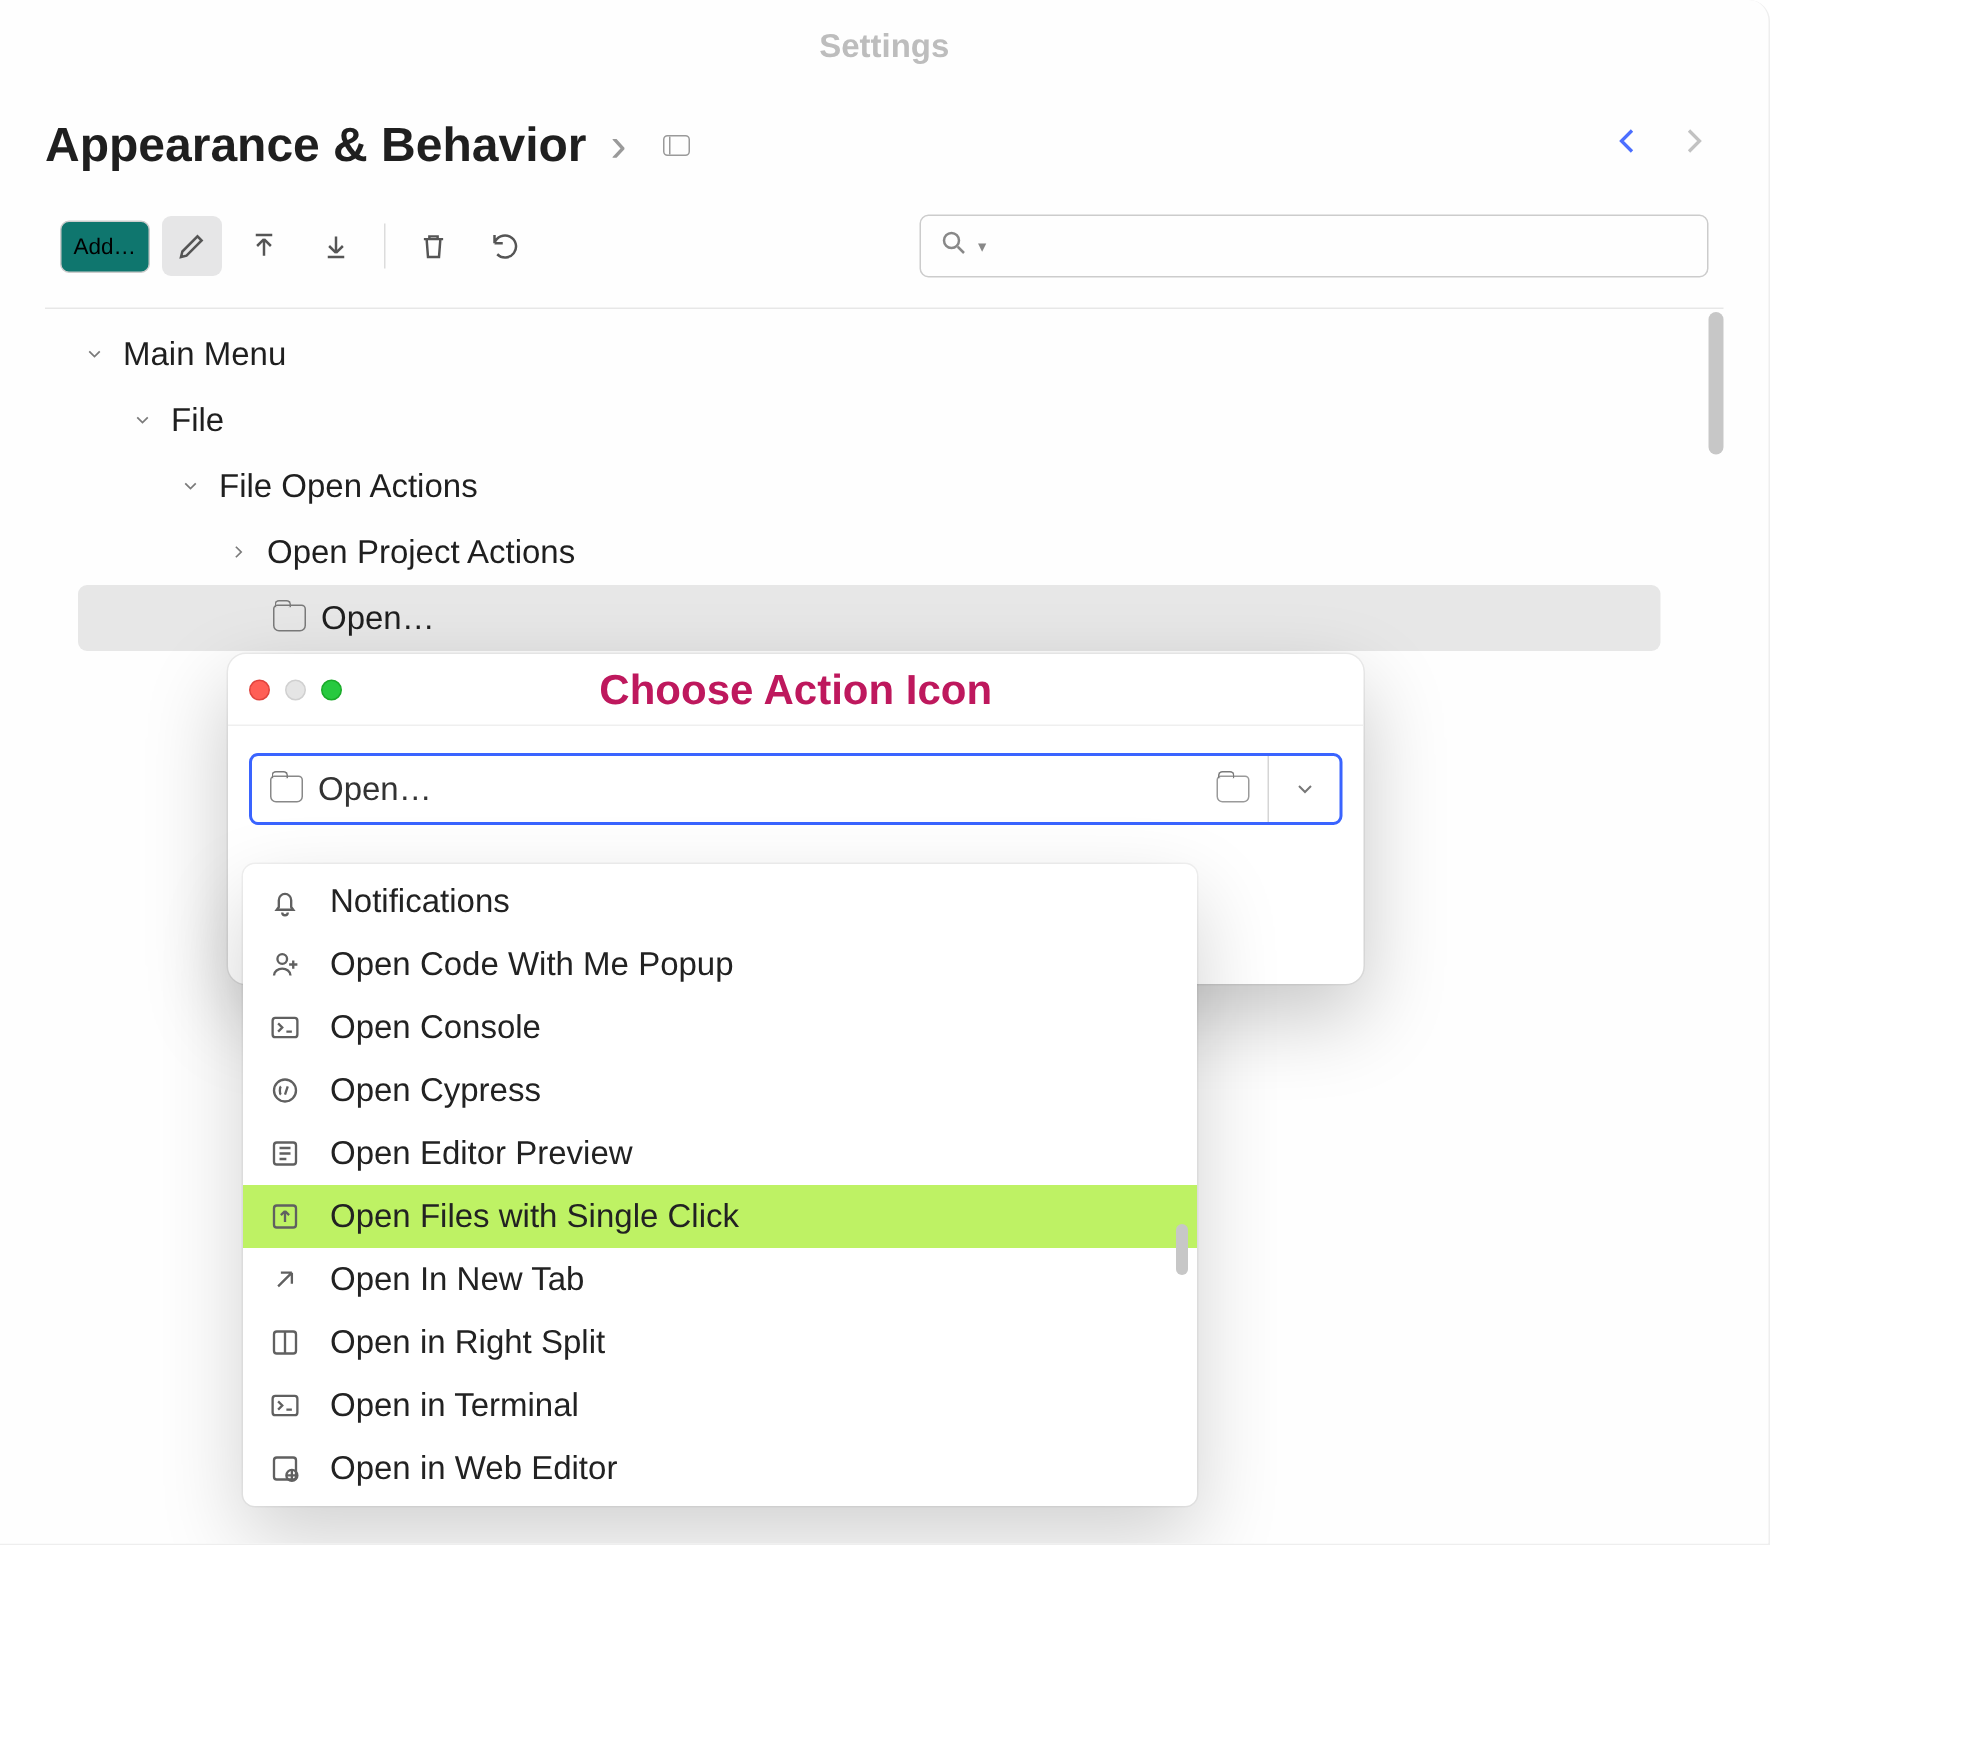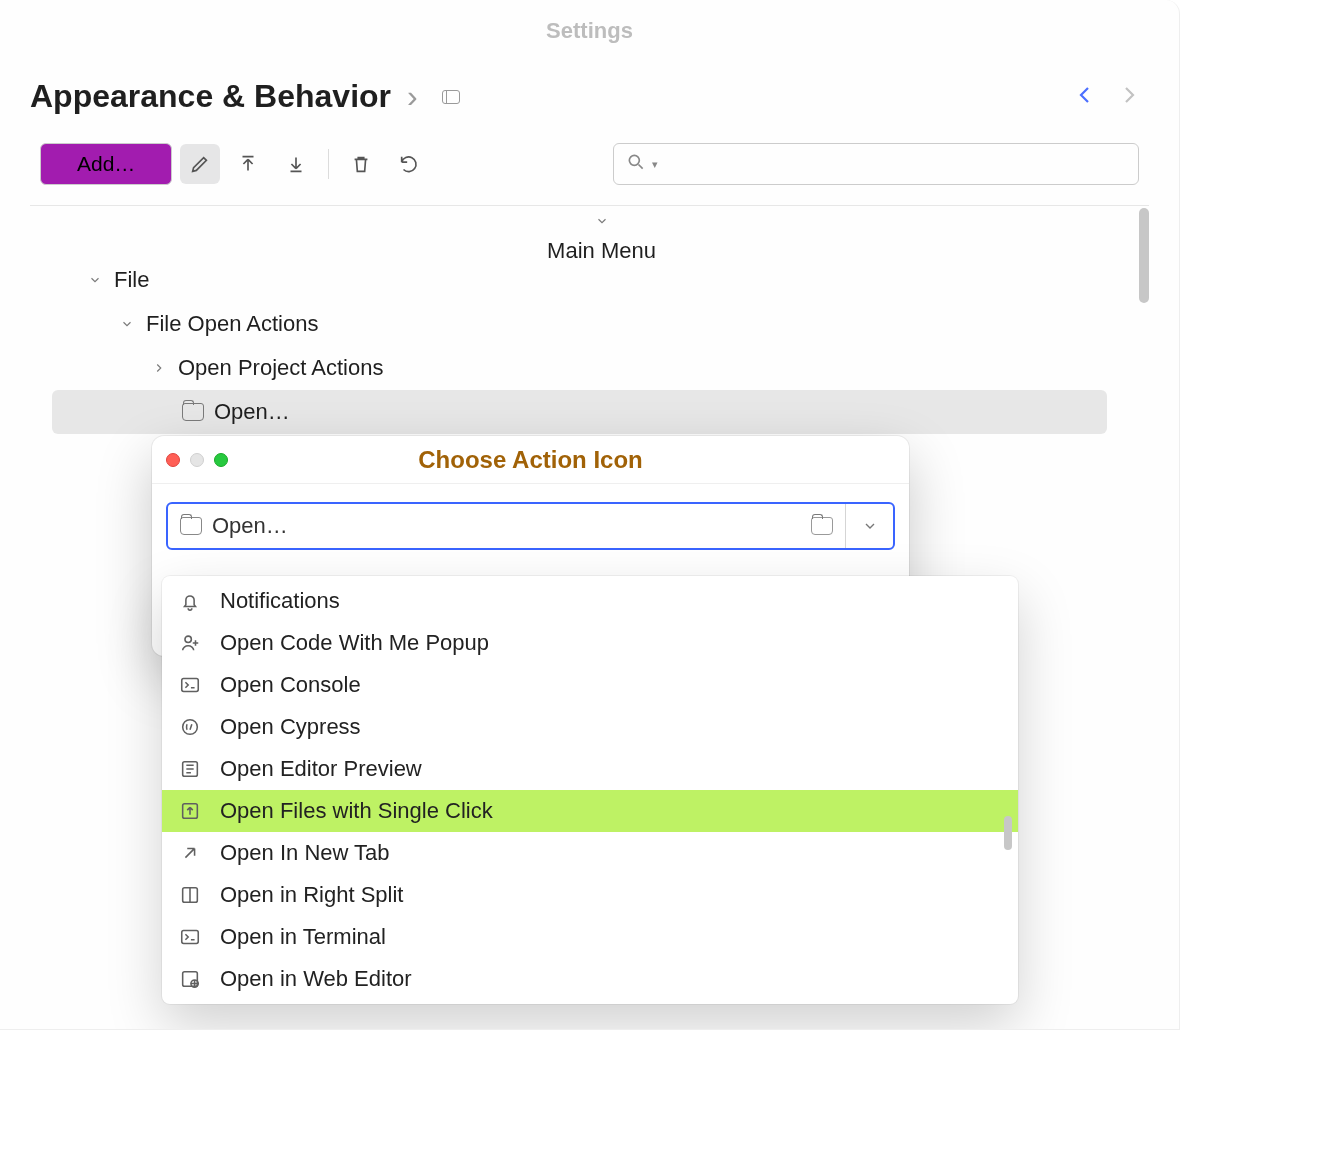--- a/index.html
+++ b/index.html
@@ -8,64 +8,64 @@
     .title { text-align: center; font-size: 22px; font-weight: 700; color: #bdbdbd; padding-top: 18px; }
     .breadcrumb-row { display: flex; align-items: center; justify-content: space-between; padding: 34px 38px 10px 30px; }
     .breadcrumb { font-size: 32px; font-weight: 800; display: flex; align-items: center; gap: 16px; }
     .breadcrumb .sep { color: #9a9a9a; font-weight: 400; }
     .bc-icon { display:inline-flex; width:18px; height:14px; border:1.5px solid #9a9a9a; border-radius:3px; margin-left:8px; position:relative; }
     .bc-icon::before { content:""; position:absolute; left:3px; top:0; bottom:0; width:1.5px; background:#9a9a9a; }
     .nav-arrows { display:flex; gap:20px; color:#b8b8b8; }
     .nav-arrows svg { width:24px; height:24px; }
 
     .toolbar { display:flex; align-items:center; padding: 18px 40px 10px 40px; gap:8px; }
-    .add-btn { font-size:21px; padding:8px 36px; border:1px solid #ccc; border-radius:6px; background:#a21caf; cursor:pointer; }
+    .add-btn { font-size:15px; padding:8px 8px; border:1px solid #ccc; border-radius:6px; background:#0f766e; cursor:pointer; }
     .icon-btn { width:40px; height:40px; border-radius:6px; display:flex; align-items:center; justify-content:center; cursor:pointer; color:#555; background:transparent; }
     .icon-btn.active-bg { background:#e6e6e7; }
     .icon-btn svg { width:22px; height:22px; stroke:#555; fill:none; stroke-width:1.8; }
     .vdiv { width:1px; height:30px; background:#dcdcdc; margin:0 4px; }
     .search { margin-left:auto; width:526px; height:42px; border:1px solid #ccc; border-radius:6px; display:flex; align-items:center; padding:0 12px; color:#888; gap:6px; }
     .search svg { width:20px; height:20px; stroke:#888; fill:none; stroke-width:2; }
     .search input { border:none; outline:none; flex:1; font-size:18px; background:transparent; }
 
     .tree-wrap { position:relative; margin: 10px 30px 0 30px; border-top:1px solid #e7e7e7; }
     .scrollbar { position:absolute; right:0; top:2px; width:10px; height:95px; background:#c7c7c7; border-radius:5px; }
     .tree { padding: 8px 0; font-size:22px; }
     .row { display:flex; align-items:center; height:44px; gap:10px; cursor:pointer; }
     .row .chev { width:18px; display:flex; justify-content:center; color:#7a7a7a; }
     .row .chev svg { width:14px; height:14px; stroke:#7a7a7a; fill:none; stroke-width:2; }
-    .lv0 { padding-left: 24px; flex-direction: column; }
+    .lv0 { padding-left: 24px; }
     .lv1 { padding-left: 56px; }
     .lv2 { padding-left: 88px; }
     .lv3 { padding-left: 120px; }
     .row.sel { background:#e7e7e7; border-radius:6px; margin-left:22px; margin-right:42px; padding-left:130px; }
     .folder-ic { width:22px; height:18px; border:1.6px solid #7a7a7a; border-radius:3px 3px 4px 4px; position:relative; }
     .folder-ic::before { content:""; position:absolute; top:-4px; left:0; width:9px; height:4px; border:1.6px solid #7a7a7a; border-bottom:none; border-radius:3px 3px 0 0; }
 
     
     .dialog { position:absolute; left:152px; top:436px; width:757px; background:#fff; border-radius:12px; box-shadow: 0 22px 55px rgba(0,0,0,0.22), 0 0 0 1px rgba(0,0,0,0.06); }
     .dlg-titlebar { display:flex; align-items:center; height:48px; padding: 0 14px; border-bottom:1px solid #efefef; position:relative; }
     .traffic { display:flex; gap:10px; }
     .dot { width:14px; height:14px; border-radius:50%; }
     .dot.red { background:#ff5f56; border:0.5px solid #e0443e; }
     .dot.gray { background:#e5e5e5; border:0.5px solid #d0d0d0; }
     .dot.green { background:#27c93f; border:0.5px solid #1aab29; }
-    .dlg-title { position:absolute; left:0; right:0; text-align:center; font-size:24px; font-weight:700; color:#a16207; }
+    .dlg-title { position:absolute; left:0; right:0; text-align:center; font-size:28px; font-weight:700; color:#be185d; }
 
     .dlg-body { padding: 18px 14px 28px 14px; }
     .combo { display:flex; border:2px solid #3a64ff; border-radius:6px; height:48px; overflow:hidden; }
     .combo-main { flex:1; display:flex; align-items:center; gap:10px; padding:0 12px; }
     .combo-main .folder-ic { border-color:#888; }
     .combo-text { font-size:22px; color:#333; }
     .combo-right-ic { width:48px; display:flex; align-items:center; justify-content:center; border-left:1px solid transparent; }
     .combo-caret { width:48px; display:flex; align-items:center; justify-content:center; border-left:1px solid #d5d5d5; color:#666; }
     .combo-caret svg, .combo-right-ic svg { width:16px; height:16px; stroke:#777; fill:none; stroke-width:2; }
 
     
-    .dropdown { position:absolute; left:162px; top:576px; width:856px; background:#fff; border-radius:8px; box-shadow: 0 22px 55px rgba(0,0,0,0.18), 0 0 0 1px rgba(0,0,0,0.05); padding:4px 0; }
+    .dropdown { position:absolute; left:162px; top:576px; width:636px; background:#fff; border-radius:8px; box-shadow: 0 22px 55px rgba(0,0,0,0.18), 0 0 0 1px rgba(0,0,0,0.05); padding:4px 0; }
     .dd-scroll { position:absolute; right:6px; top:240px; width:8px; height:34px; background:#c7c7c7; border-radius:4px; }
     .dd-row { display:flex; align-items:center; gap:18px; height:42px; padding:0 16px; font-size:22px; color:#222; cursor:pointer; }
     .dd-row.sel { background:#bef264; }
     .dd-row .ic { width:24px; height:24px; display:flex; align-items:center; justify-content:center; color:#606060; }
     .dd-row .ic svg { width:22px; height:22px; stroke:#606060; fill:none; stroke-width:1.7; }
   </style>
 </head>
 <body>
 
 <div class="canvas">

